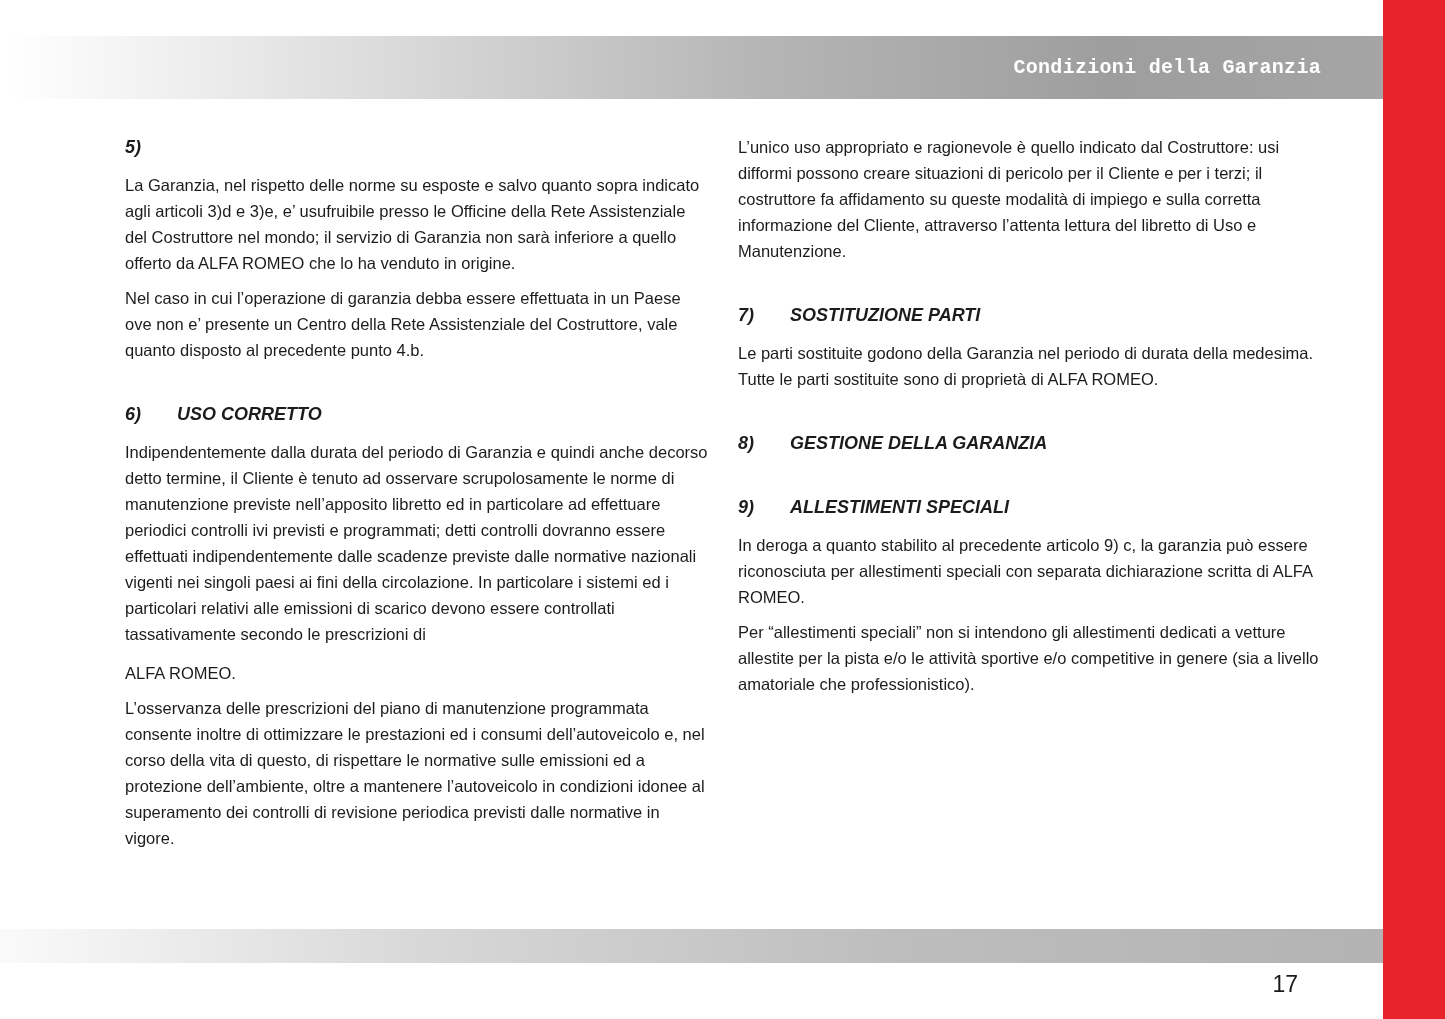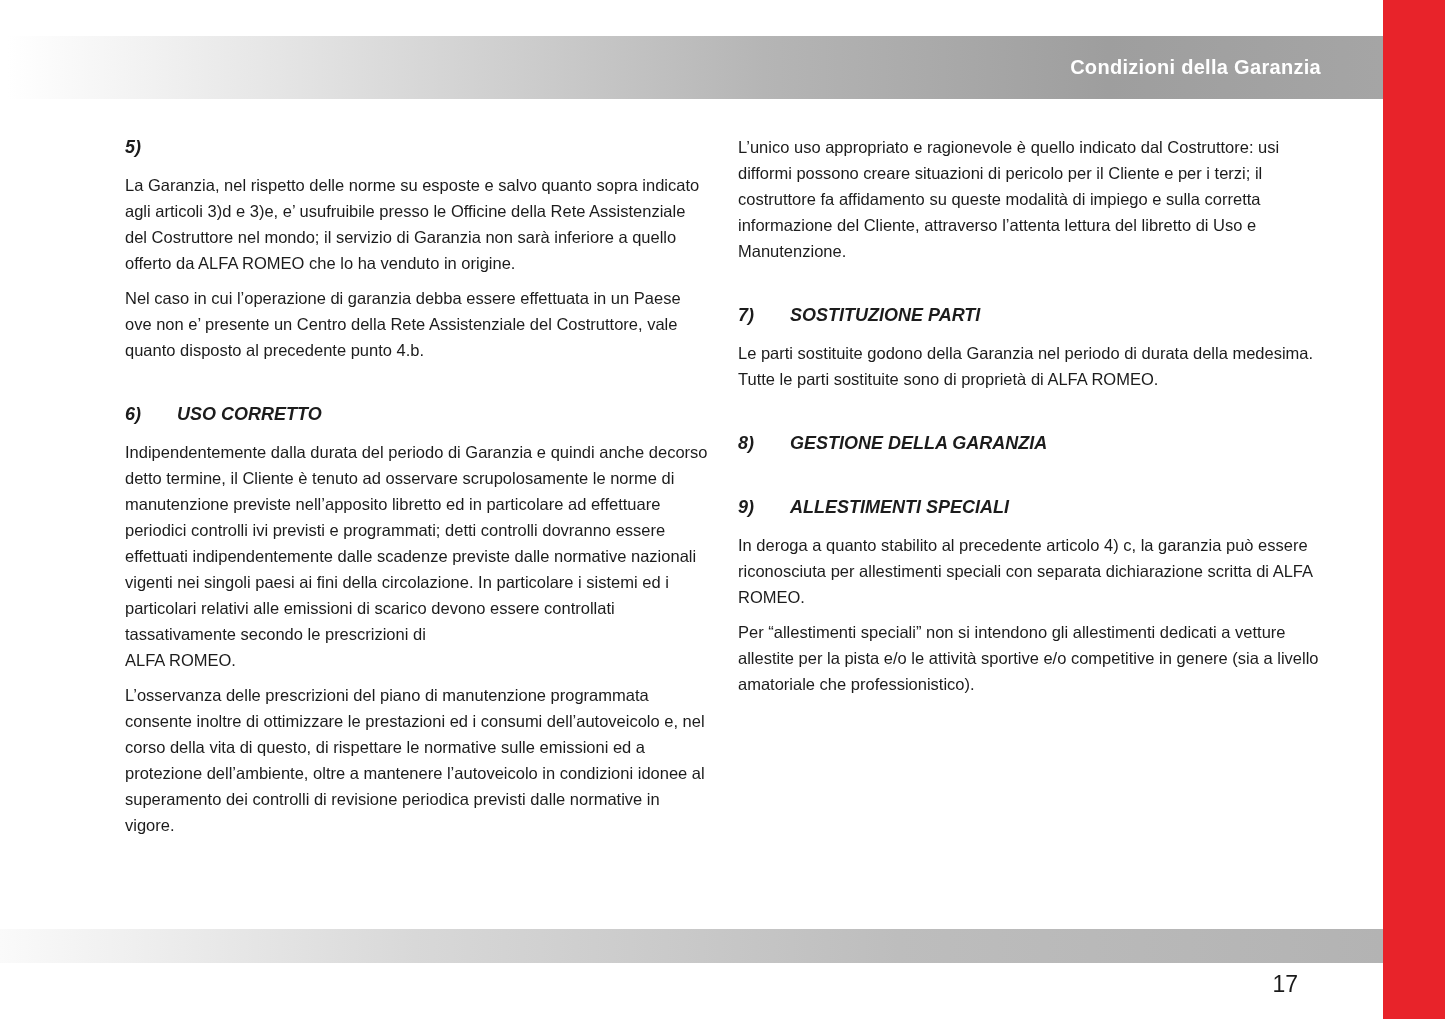--- a/index.html
+++ b/index.html
@@ -18,20 +18,21 @@
     width: 62px; height: 100%;
     background: #e8232a;
   }
 
   
   .header-bar {
     position: absolute; left: 8px; top: 36px; right: 62px; height: 63px;
     background: linear-gradient(to right, #ffffff 0%, #e2e2e2 22%, #b5b5b5 55%, #9e9e9e 80%, #a5a5a5 100%);
     display: flex; align-items: center; justify-content: flex-end;
     padding-right: 62px;
+    font-family: Liberation Mono, monospace;
   }
   .header-title {
     color: #ffffff; font-weight: 700; font-size: 20px; letter-spacing: 0.3px;
   }
 
   
   .footer-bar {
     position: absolute; left: 0; top: 929px; right: 62px; height: 34px;
     background: linear-gradient(to right, #fafafa 0%, #d8d8d8 30%, #bdbdbd 65%, #b3b3b3 100%);
   }
@@ -49,21 +50,21 @@
   .col { width: 585px; font-size: 16.5px; line-height: 26px; }
 
   .sec-heading {
     display: flex;
     font-style: italic; font-weight: 700; font-size: 18px; line-height: 26px;
     margin: 38px 0 12px 0;
   }
   .sec-heading.first { margin-top: 0; }
   .sec-num { width: 52px; flex: 0 0 52px; }
   .para { margin: 0 0 9px 0; }
-  .para.tight { margin-bottom: 0; }
+  .para.tight { margin-bottom: 13px; }
 </style>
 </head>
 <body>
 
 <div class="page">
 
   <div class="red-stripe"></div>
 
   <div class="header-bar">
     <span class="header-title">Condizioni della Garanzia</span>
@@ -98,21 +99,21 @@
 
       <div class="sec-heading">
         <span class="sec-num">8)</span>
         <span class="sec-title">GESTIONE DELLA GARANZIA</span>
       </div>
 
       <div class="sec-heading">
         <span class="sec-num">9)</span>
         <span class="sec-title">ALLESTIMENTI SPECIALI</span>
       </div>
-      <p class="para">In deroga a quanto stabilito al precedente articolo 4) c, la garanzia può essere riconosciuta per allestimenti speciali con separata dichiarazione scritta di ALFA ROMEO.</p>
+      <p class="para">In deroga a quanto stabilito al precedente articolo 9) c, la garanzia può essere riconosciuta per allestimenti speciali con separata dichiarazione scritta di ALFA ROMEO.</p>
       <p class="para">Per “allestimenti speciali” non si intendono gli allestimenti dedicati a vetture allestite per la pista e/o le attività sportive e/o competitive in genere (sia a livello amatoriale che professionistico).</p>
     </div>
 
   </div>
 
   <div class="footer-bar"></div>
 
   <div class="page-number">17</div>
 
 </div>

